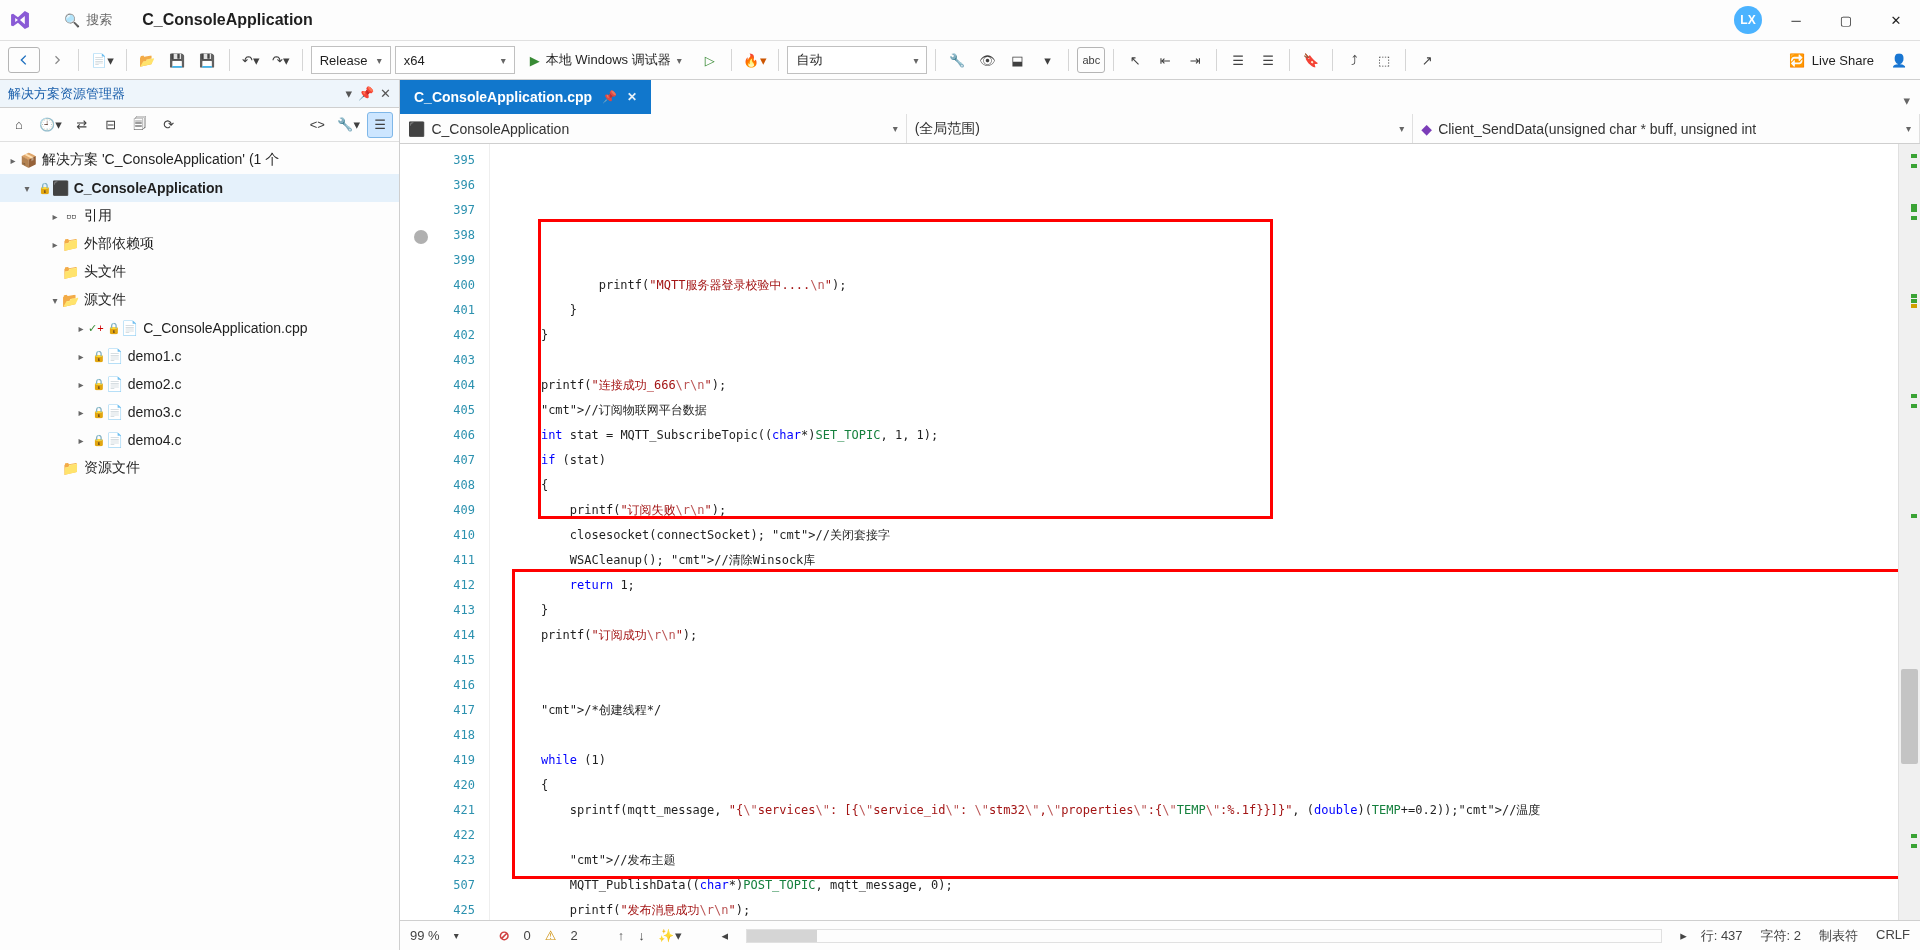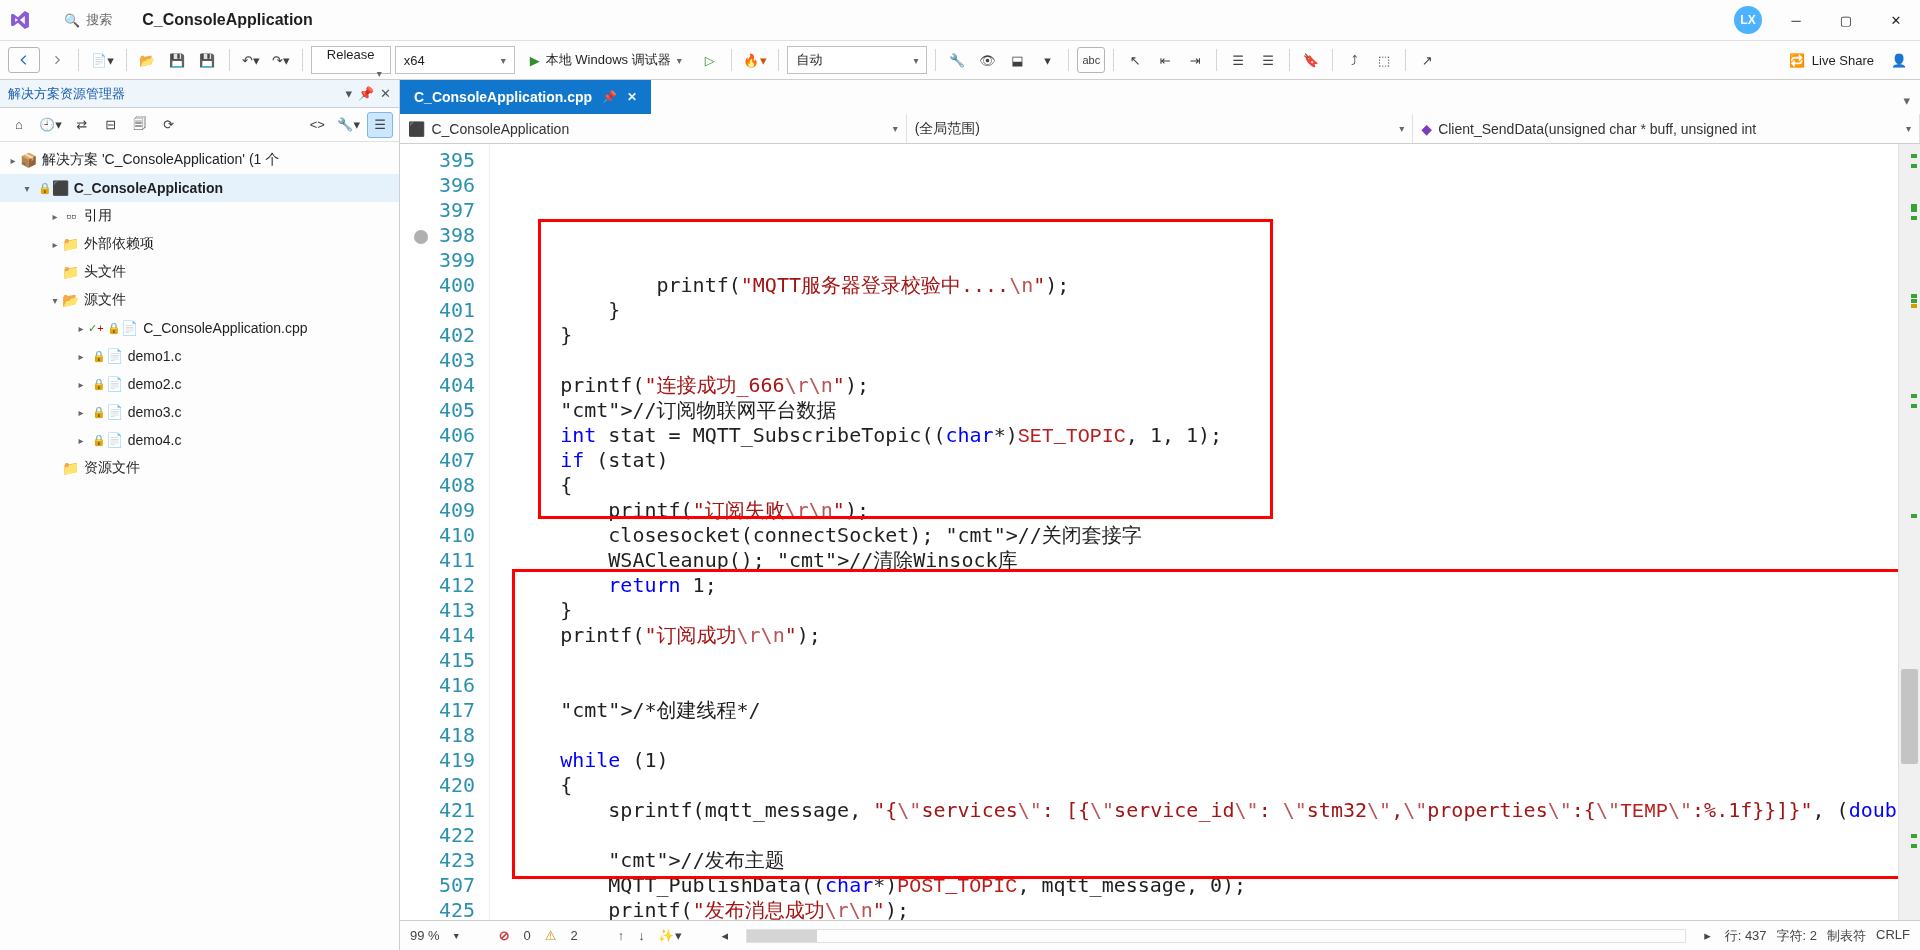--- a/index.html
+++ b/index.html
@@ -13,21 +13,21 @@
 .search-box .mag {margin-right:6px;}
 .proj-name {margin-left:30px; font-weight:600; font-size:16px;}
 .title-right {margin-left:auto; display:flex; align-items:center; gap:18px;}
 .avatar {width:28px;height:28px;border-radius:50%;background:#4bb3ff;color:#fff;font-size:12px;display:flex;align-items:center;justify-content:center;font-weight:600;}
 .win-btn {width:32px;height:32px;display:flex;align-items:center;justify-content:center;cursor:pointer;}
 
 .toolbar {height:40px; display:flex; align-items:center; padding:0 8px; background:#fdfdfd; border-top:1px solid #e0e0e0; border-bottom:1px solid #cfcfcf; gap:4px;}
 .tbtn {height:26px;min-width:26px;padding:0 4px;display:flex;align-items:center;justify-content:center;cursor:pointer;border-radius:3px;color:#404040;}
 .tsep{width:1px;height:22px;background:#d5d5d5;margin:0 4px;}
 .combo {height:28px;border:1px solid #c0c0c0;background:#fff;display:flex;align-items:center;padding:0 8px;cursor:pointer;gap:6px;}
-.combo.cfg{min-width:80px;flex-direction:column;} .combo.plat{min-width:120px;} .combo.mode{min-width:140px;}
+.combo.cfg{min-width:80px;} .combo.plat{min-width:120px;} .combo.mode{min-width:140px;}
 .combo .arrow{margin-left:auto;font-size:10px;color:#666;}
 .run-btn{display:flex;align-items:center;gap:6px;height:28px;padding:0 10px;cursor:pointer;border:1px solid transparent;}
 .run-btn .tri{color:#388a34;}
 .live-share{display:flex;align-items:center;gap:6px;margin-left:auto;margin-right:8px;}
 
 .main {display:flex; height:calc(100% - 40px - 40px);}
 
 .sol-exp {width:400px;border-right:1px solid #cfcfcf;display:flex;flex-direction:column;background:#f5f5f5;}
 .panel-header{height:28px;background:#eef5fb;border-bottom:1px solid #cfcfcf;display:flex;align-items:center;padding:0 8px;font-size:13px;color:#1a5fab;}
 .panel-header .sp{margin-left:auto;display:flex;gap:6px;color:#555;}
@@ -44,30 +44,30 @@
 .bottom-tabs div{padding:6px 10px;font-size:13px;cursor:pointer;}
 .bottom-tabs .active{background:#fff;}
 
 .code-area{flex:1;display:flex;flex-direction:column;overflow:hidden;}
 .tabs{height:34px;display:flex;align-items:flex-end;}
 .file-tab{height:34px;background:#1177cc;color:#fff;display:flex;align-items:center;padding:0 14px;gap:10px;font-size:14px;font-weight:600;}
 .file-tab .pin,.file-tab .x{font-size:12px;cursor:pointer;opacity:.9}
 .scope-bar{height:30px;display:flex;border-bottom:1px solid #cfcfcf;}
 .scope-box{flex:1;display:flex;align-items:center;padding:0 8px;border-right:1px solid #e0e0e0;gap:6px;font-size:14px;color:#333;}
 .scope-box .arrow{margin-left:auto;font-size:10px;color:#666;}
-.code-wrap{flex:1;display:flex;overflow:hidden;font-family:Consolas,monospace;font-size:20px;line-height:25px;background:#fff;position:relative;}
+.code-wrap{flex:1;display:flex;overflow:hidden;font-family:Consolas,monospace;font-size:12px;line-height:25px;background:#fff;position:relative;}
 .gutter{width:90px;text-align:right;color:#2b91af;background:#fff;padding:4px 14px 4px 0;border-right:1px solid #eee;user-select:none;}
 .gutter div{height:25px;}
 .fold-col{width:18px;background:#fff;border-right:0;position:relative;}
 .code-lines{flex:1;padding:4px 0;overflow:auto;position:relative;white-space:pre;}
 .code-lines .row{height:25px;padding-left:4px;}
-.kw{color:#0000ff;} .str{color:#a31515;} .mac{color:#b91c1c;font-family:Liberation Mono, monospace;} .esc{color:#b55;}
+.kw{color:#0000ff;} .str{color:#a31515;} .mac{color:#15803d;} .esc{color:#b55;}
 .redbox{position:absolute;border:3px solid red;pointer-events:none;}
 .infobar{height:30px;display:flex;align-items:center;border-top:1px solid #cfcfcf;padding:0 10px;gap:14px;font-size:13px;color:#444;background:#fdfdfd;}
-.infobar .sp{margin-left:auto;display:flex;gap:10px;}
+.infobar .sp{margin-left:auto;display:flex;gap:18px;}
 .err-ico{color:#d04040;font-weight:bold;} .warn-ico{color:#cc8b00;}
 .mini-scroll{width:22px;background:#f0f0f0;border-left:1px solid #e0e0e0;position:relative;}
 .mini-scroll .mark{position:absolute;right:3px;width:6px;height:4px;background:#3aa335;}
 .mini-scroll .markY{background:#d0a000;}
 .mini-scroll .thumb{position:absolute;left:2px;right:2px;background:#c4c4c4;border-radius:2px;}
 svg{display:block}
 </style>
 </head>
 <body>
 

